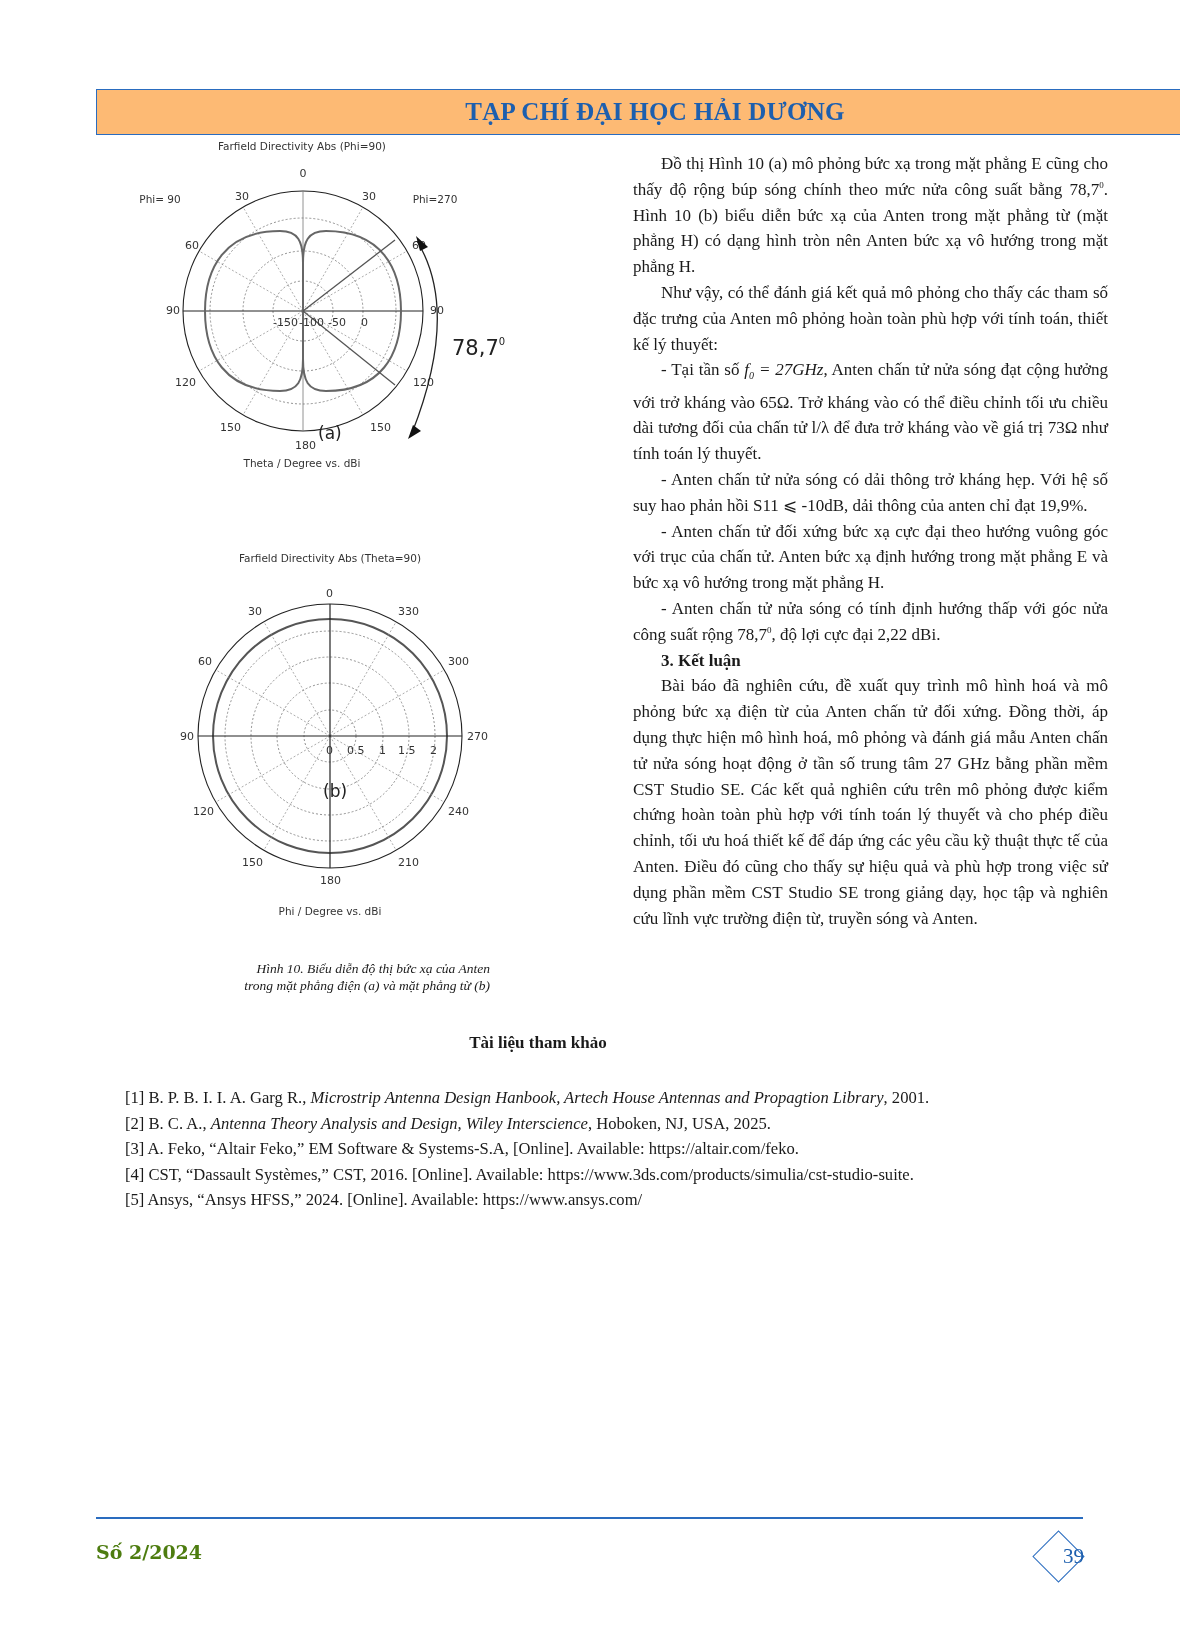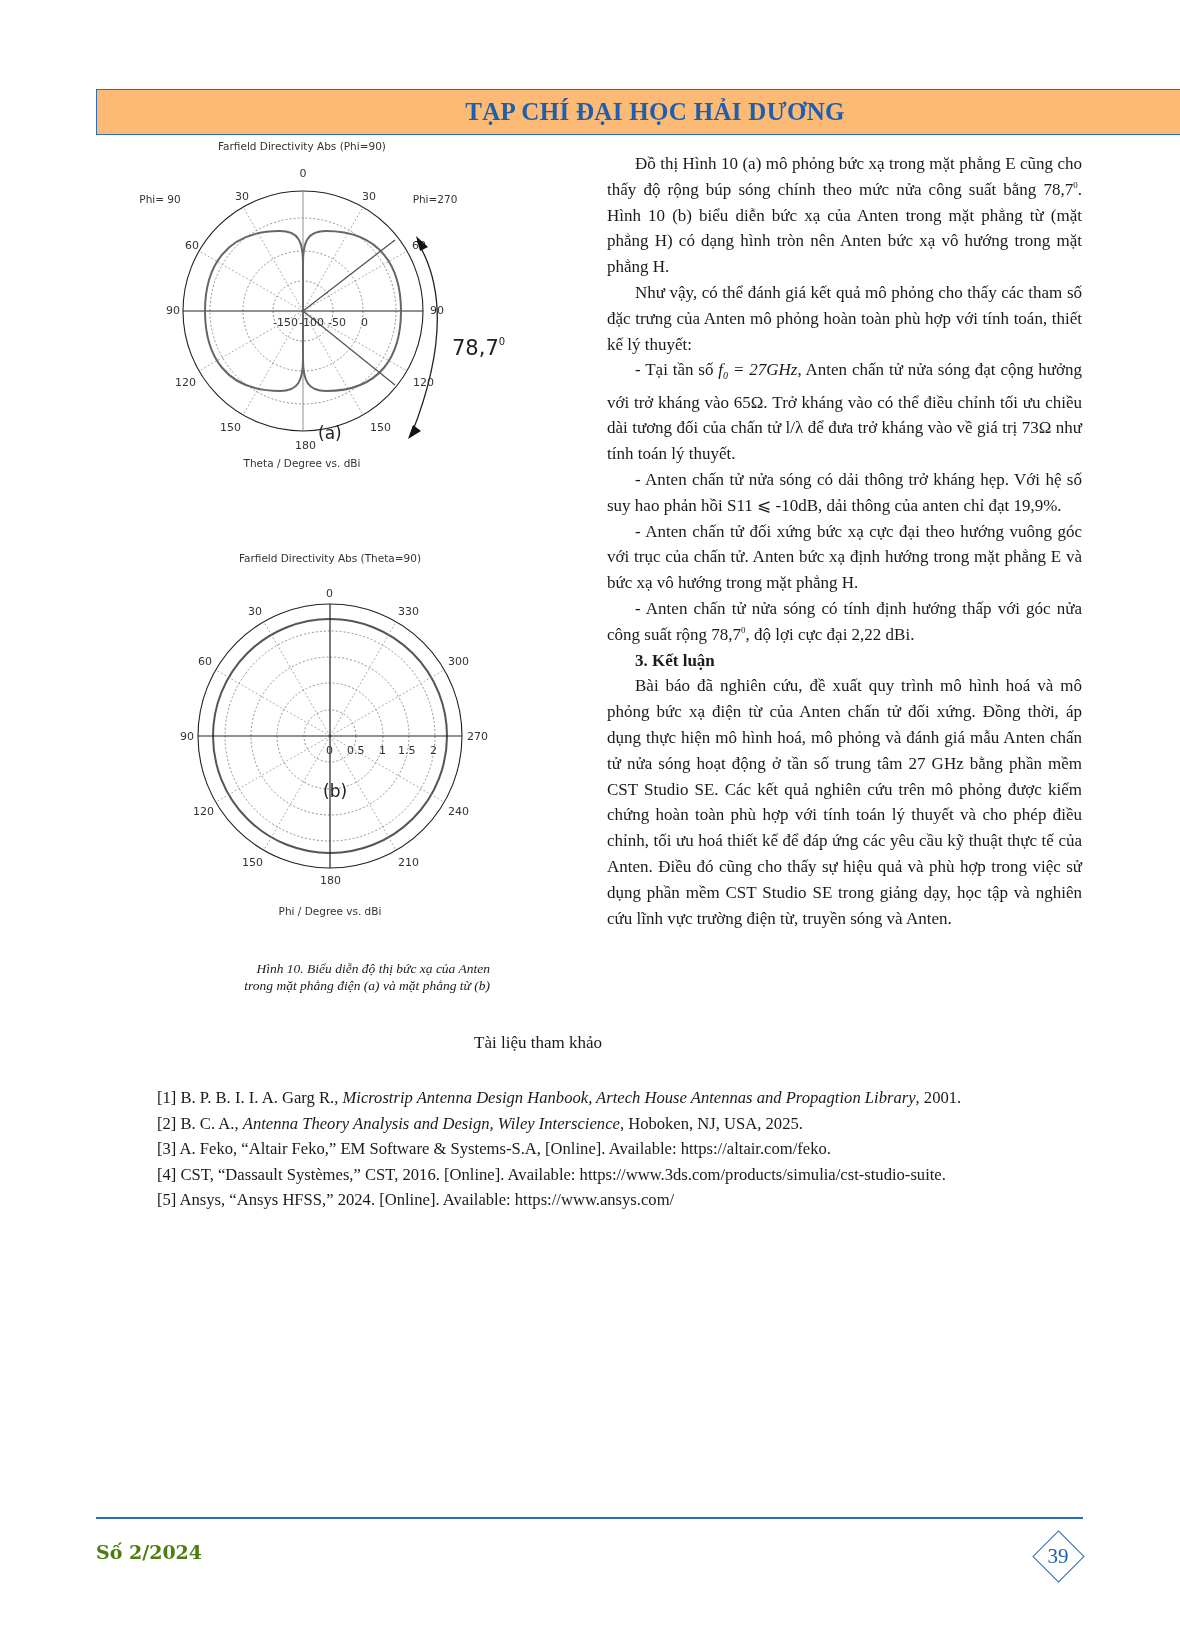--- a/index.html
+++ b/index.html
@@ -7,39 +7,39 @@
          font-family:"Liberation Serif", "DejaVu Serif", serif; color:#1a1a1a; }
   .header-bar { position:absolute; left:96px; top:89px; width:1118px; height:46px;
     background:#fdba74; border:1.5px solid #2a6cbf; box-sizing:border-box;
     display:flex; align-items:center; justify-content:center; }
   .header-title { font-family:"Liberation Serif", serif; font-weight:bold; font-size:25px;
     color:#1d5fae; letter-spacing:0.3px; }
   .fig { position:absolute; }
   .fig svg text { font-family:"DejaVu Sans", "Liberation Sans", sans-serif; }
   .caption { position:absolute; left:180px; top:960px; width:310px; text-align:right;
     font-style:italic; font-size:13.5px; line-height:17px; }
-  .col-right { position:absolute; left:607px; top:151px; width:475px; font-size:17px;
+  .col-right { position:absolute; left:633px; top:151px; width:475px; font-size:17px;
     line-height:25.8px; text-align:justify; }
   .col-right p { margin:0; text-indent:28px; }
   .col-right p.h { font-weight:bold; }
   .col-right sup { font-size:9px; vertical-align:7px; line-height:0; }
   .refs-title { position:absolute; left:0; width:1076px; top:1033px; text-align:center;
-    font-weight:normal; font-size:17px; }
+    font-weight:bold; font-size:17px; }
   .refs { position:absolute; left:125px; top:1085px; width:960px; font-size:16.6px;
     line-height:25.5px; }
-  .refs div { white-space:nowrap;margin-left:32px; }
+  .refs div { white-space:nowrap; }
   .footer-line { position:absolute; left:96px; top:1517px; width:987px; height:1.5px;
     background:#2a6cbf; }
   .footer-issue { position:absolute; left:96px; top:1541px; font-family:"DejaVu Serif", serif;
     font-weight:bold; font-size:19px; color:#4d7c0f; }
   .page-num { position:absolute; left:1032px; top:1530px; width:52px; height:52px; }
   .page-num .dia { position:absolute; left:8px; top:8px; width:35px; height:35px;
     border:1.5px solid #2a6cbf; transform:rotate(45deg); background:#fff; }
   .page-num span { position:absolute; left:0; top:0; width:52px; line-height:52px;
-    text-align:center; font-size:21px; color:#1d5fae; }
+    text-align:right; font-size:21px; color:#1d5fae; }
 </style>
 </head>
 <body>
 
 <div class="header-bar">
   <span class="header-title">TẠP CHÍ ĐẠI HỌC HẢI DƯƠNG</span>
 </div>
 
 <div class="fig" style="left:130px; top:133px; width:400px; height:350px;">
   <svg width="400" height="350" viewBox="0 0 400 350">

